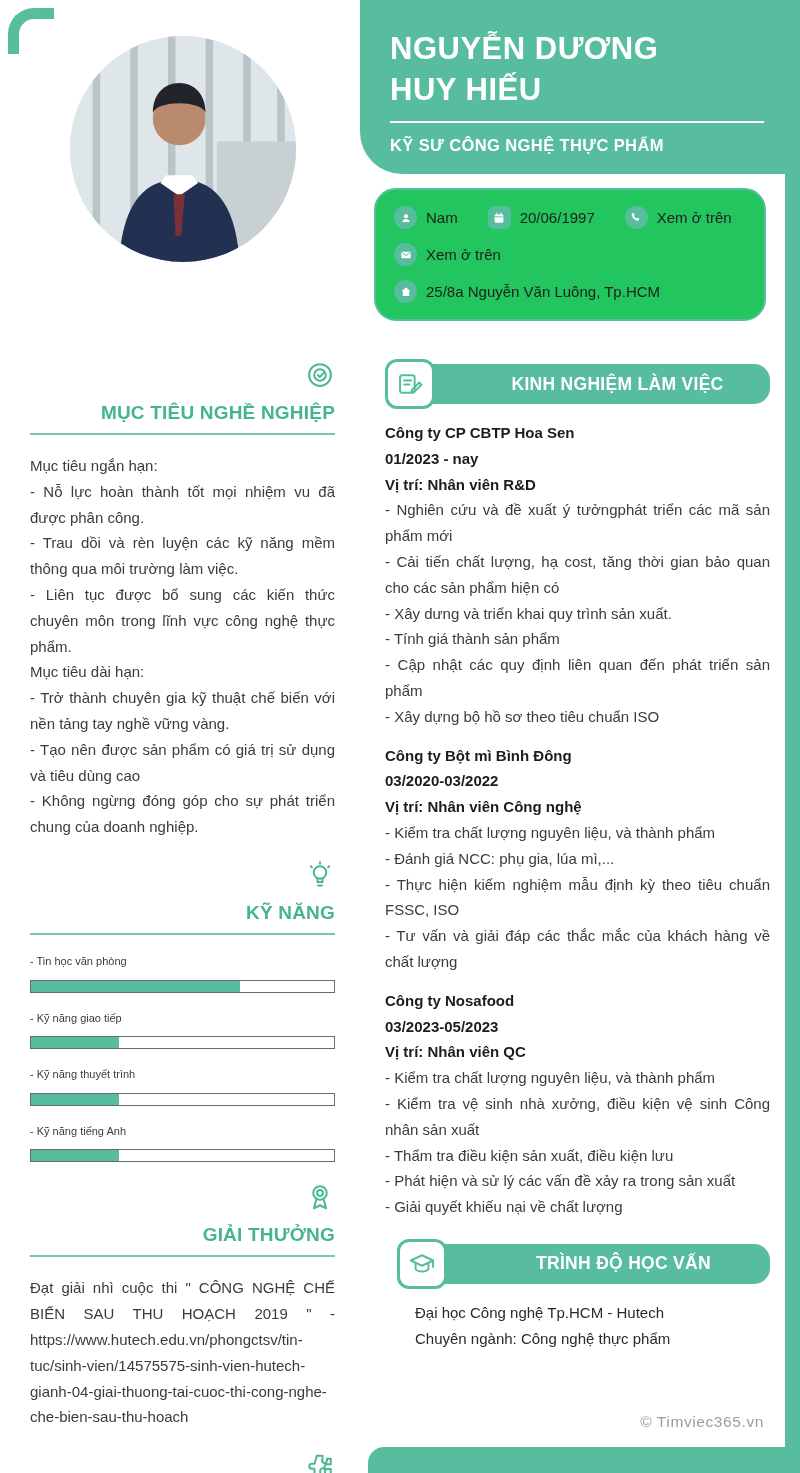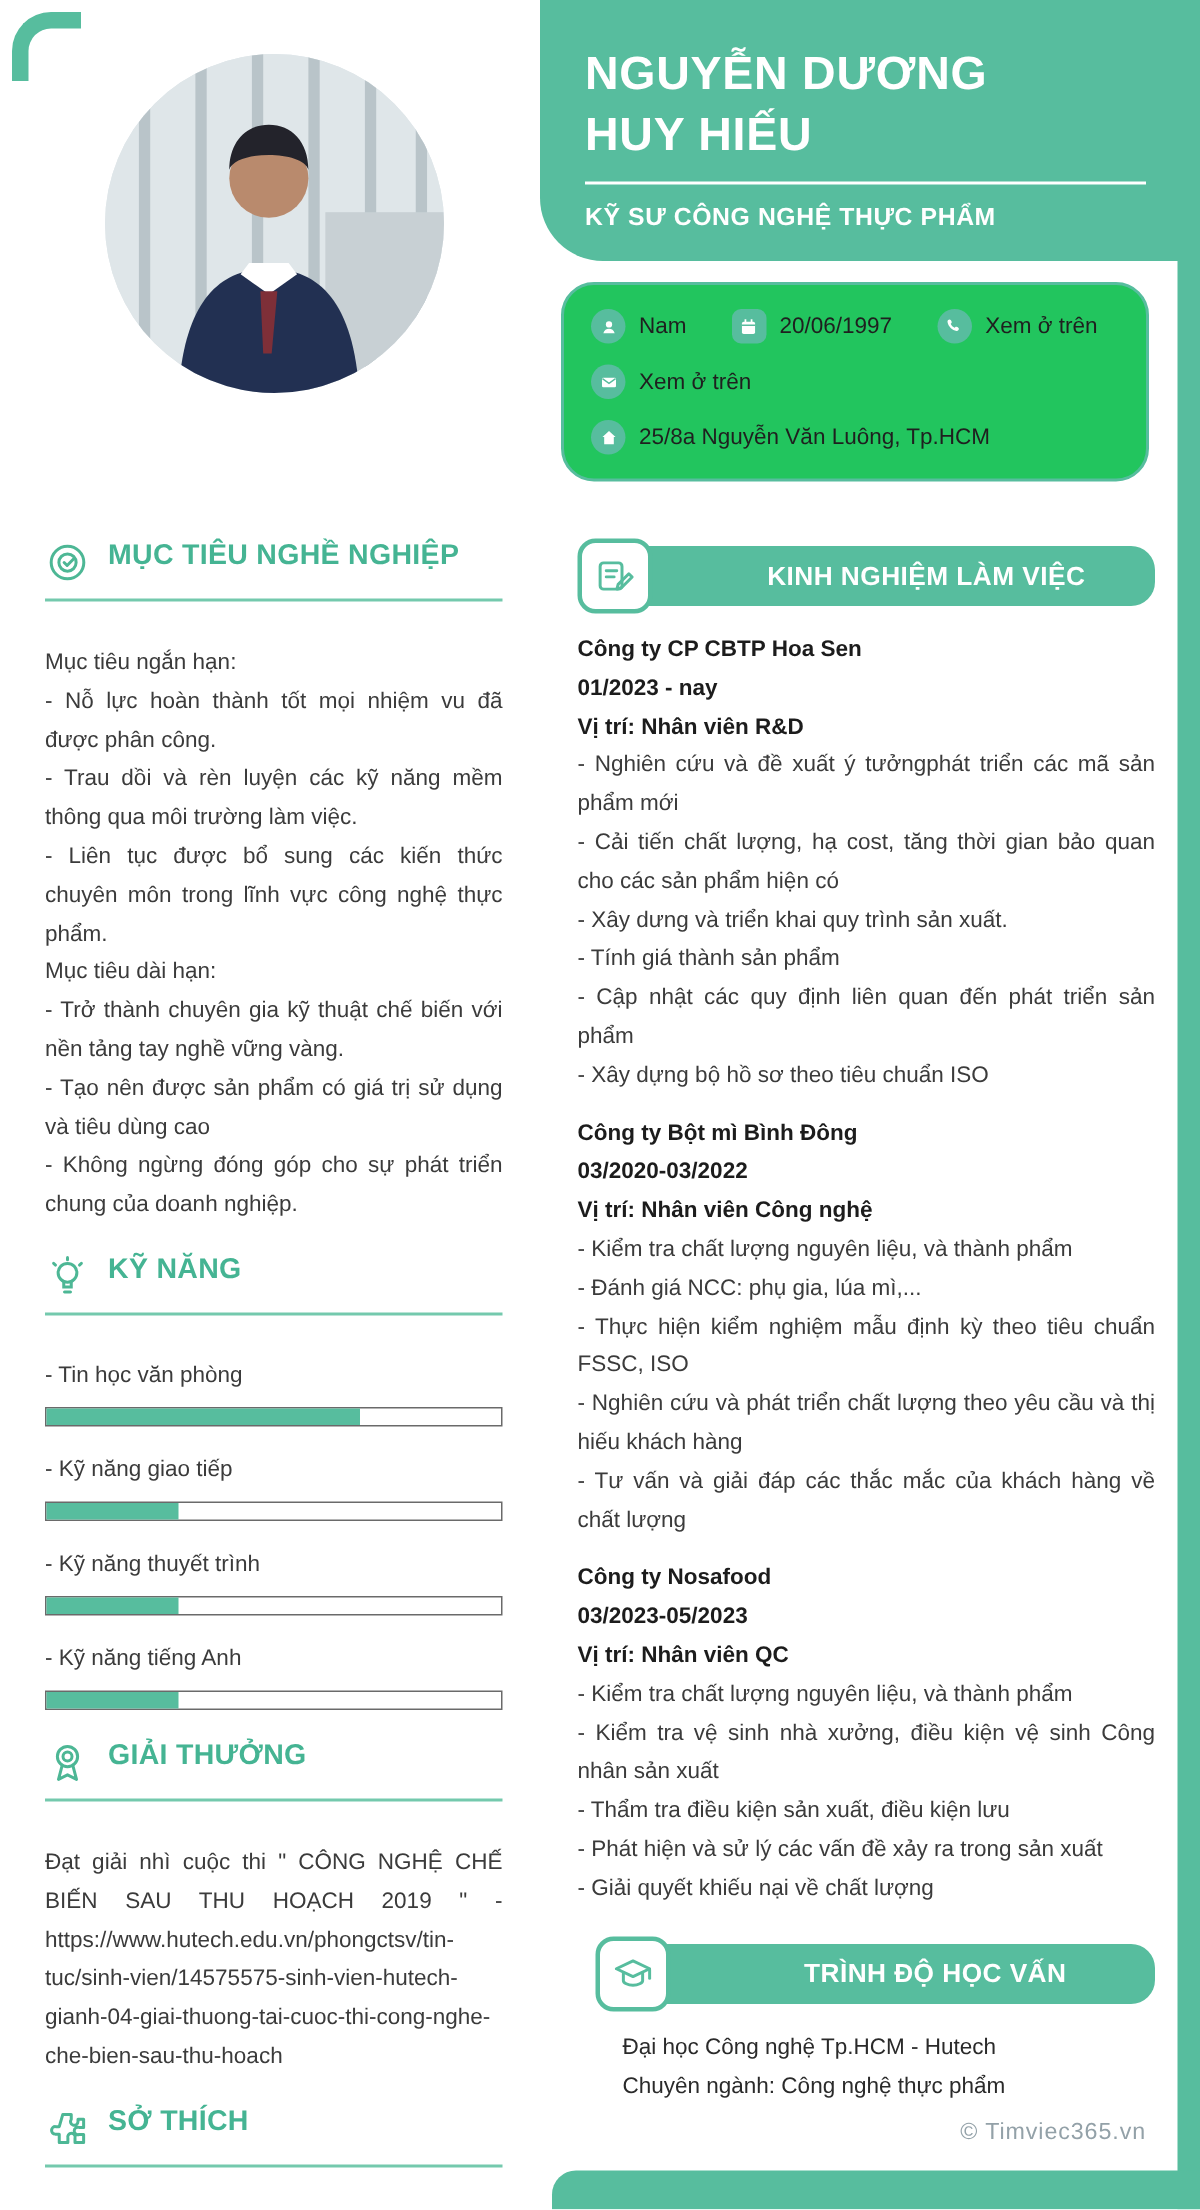--- a/index.html
+++ b/index.html
@@ -38,27 +38,27 @@
   .crow { display:flex; align-items:center; gap:9px; font-size:15px; color:#1f1f1f; }
   .crow-multi { display:flex; align-items:center; gap:30px; }
   .cicon { flex:0 0 auto; width:23px; height:23px; background:#57bd9e; border-radius:50%; display:flex; align-items:center; justify-content:center; }
   .cicon.square { border-radius:6px; }
   .cicon svg { width:14px; height:14px; display:block; }
   
   .col-left  { position:absolute; top:360px; left:30px;  width:305px; }
   .col-right { position:absolute; top:362px; left:385px; width:385px; }
   
   .lsec { margin-bottom:20px; }
-  .lhead { display:flex; align-items:flex-start; gap:12px; padding-bottom:9px; border-bottom:2px solid #74c9ad; margin-bottom:28px; }
+  .lhead { display:flex; align-items:flex-end; gap:12px; padding-bottom:9px; border-bottom:2px solid #74c9ad; margin-bottom:18px;flex-direction:column; }
   .lhead h2 { font-size:19px; color:#45b493; letter-spacing:.2px; font-weight:bold; }
   .licon { flex:0 0 auto; display:flex; }
   .licon svg { width:30px; height:30px; display:block; }
   .txt p { font-size:15px; line-height:1.72; text-align:justify; color:#3b3b3b; overflow-wrap:break-word; }
   
-  .skill-label { font-size:15px; line-height:1.6; color:#3b3b3b; }
+  .skill-label { font-size:11px; line-height:1.6; color:#3b3b3b; }
   .skill-bar { height:13px; border:1px solid #6a6a6a; background:#fff; margin:9px 0 17px; }
   .skill-fill { height:100%; background:#57bd9e; }
   
   .rsec-head { position:relative; height:44px; margin-bottom:14px; }
   .rsec-bar {
     position:absolute; left:14px; right:0; top:2px; height:40px; background:#57bd9e;
     border-radius:10px 16px 16px 10px; display:flex; align-items:center; justify-content:center;
     padding-left:66px; color:#fff; font-weight:bold; font-size:17.5px; letter-spacing:.3px;
   }
   .rsec-icon {
@@ -293,21 +293,20 @@
     <div class="job">
       <div class="job-head">
         <div>Công ty Bột mì Bình Đông</div>
         <div>03/2020-03/2022</div>
         <div>Vị trí: Nhân viên Công nghệ</div>
       </div>
       <div class="txt">
         <p>- Kiểm tra chất lượng nguyên liệu, và thành phẩm</p>
         <p>- Đánh giá NCC: phụ gia, lúa mì,...</p>
         <p>- Thực hiện kiểm nghiệm mẫu định kỳ theo tiêu chuẩn FSSC, ISO</p>
-        <p>- Nghiên cứu và phát triển chất lượng theo yêu cầu và thị hiếu khách hàng</p>
         <p>- Tư vấn và giải đáp các thắc mắc của khách hàng về chất lượng</p>
       </div>
     </div>
 
     <div class="job">
       <div class="job-head">
         <div>Công ty Nosafood</div>
         <div>03/2023-05/2023</div>
         <div>Vị trí: Nhân viên QC</div>
       </div>

